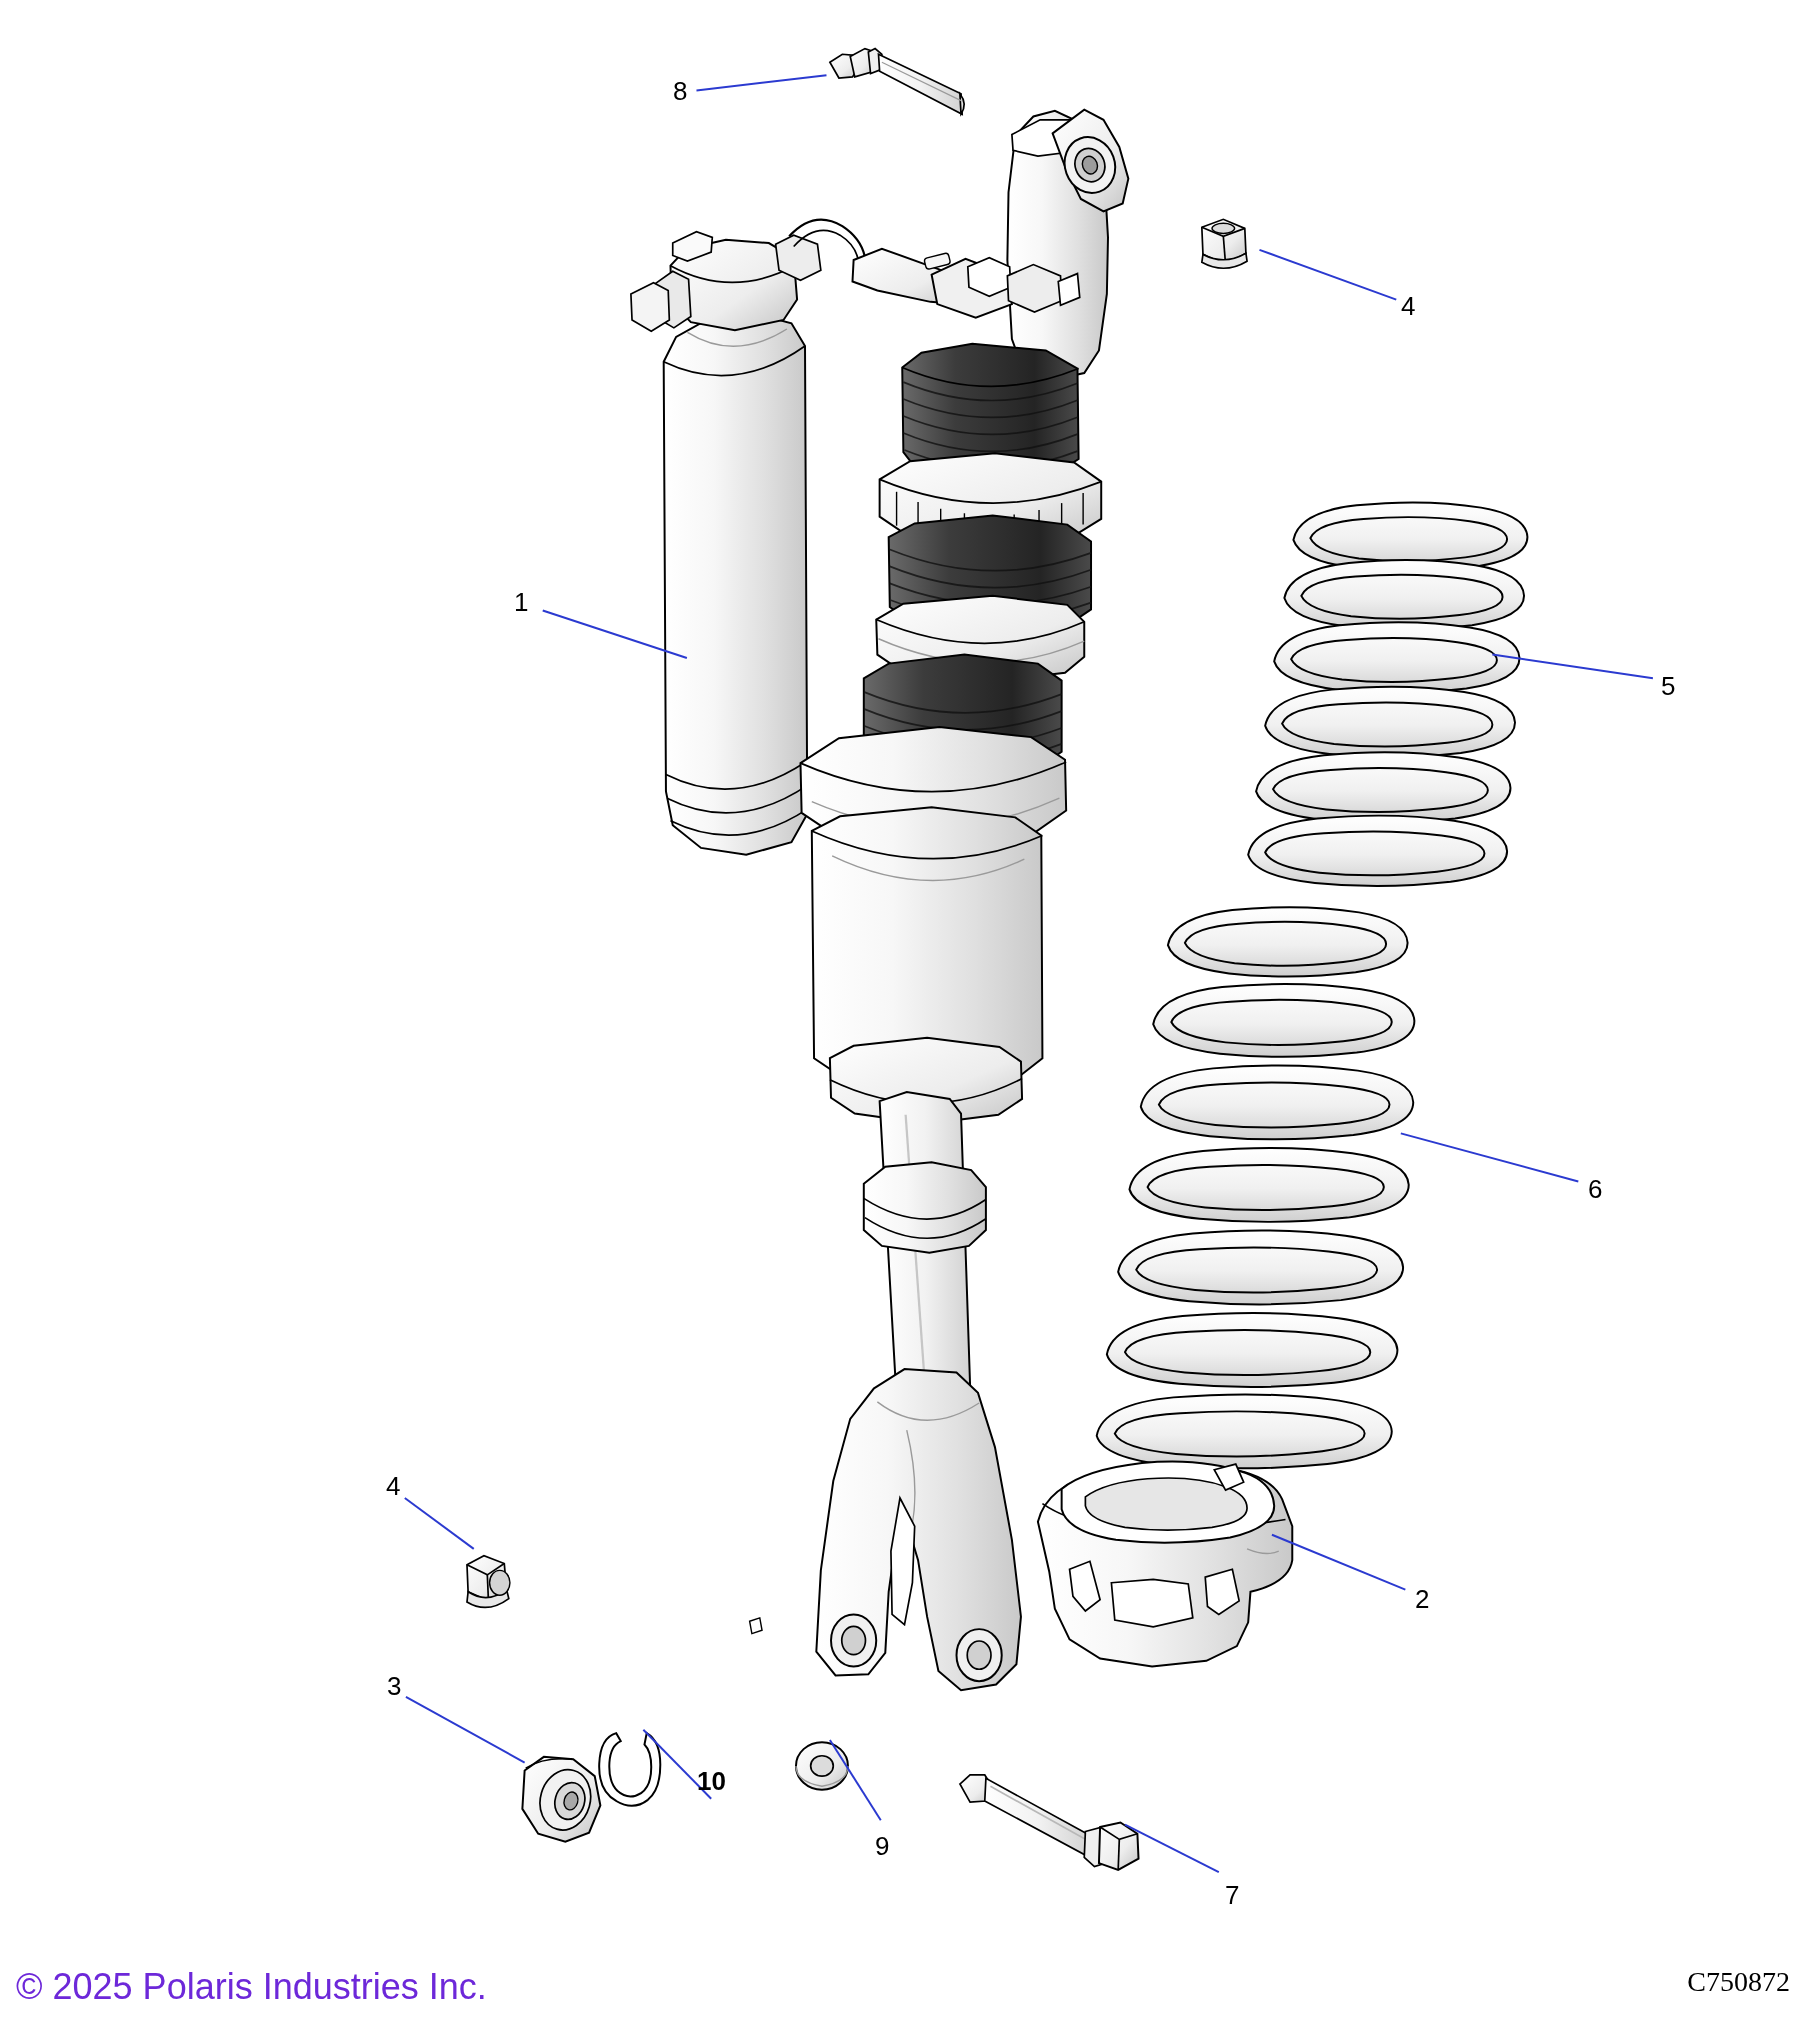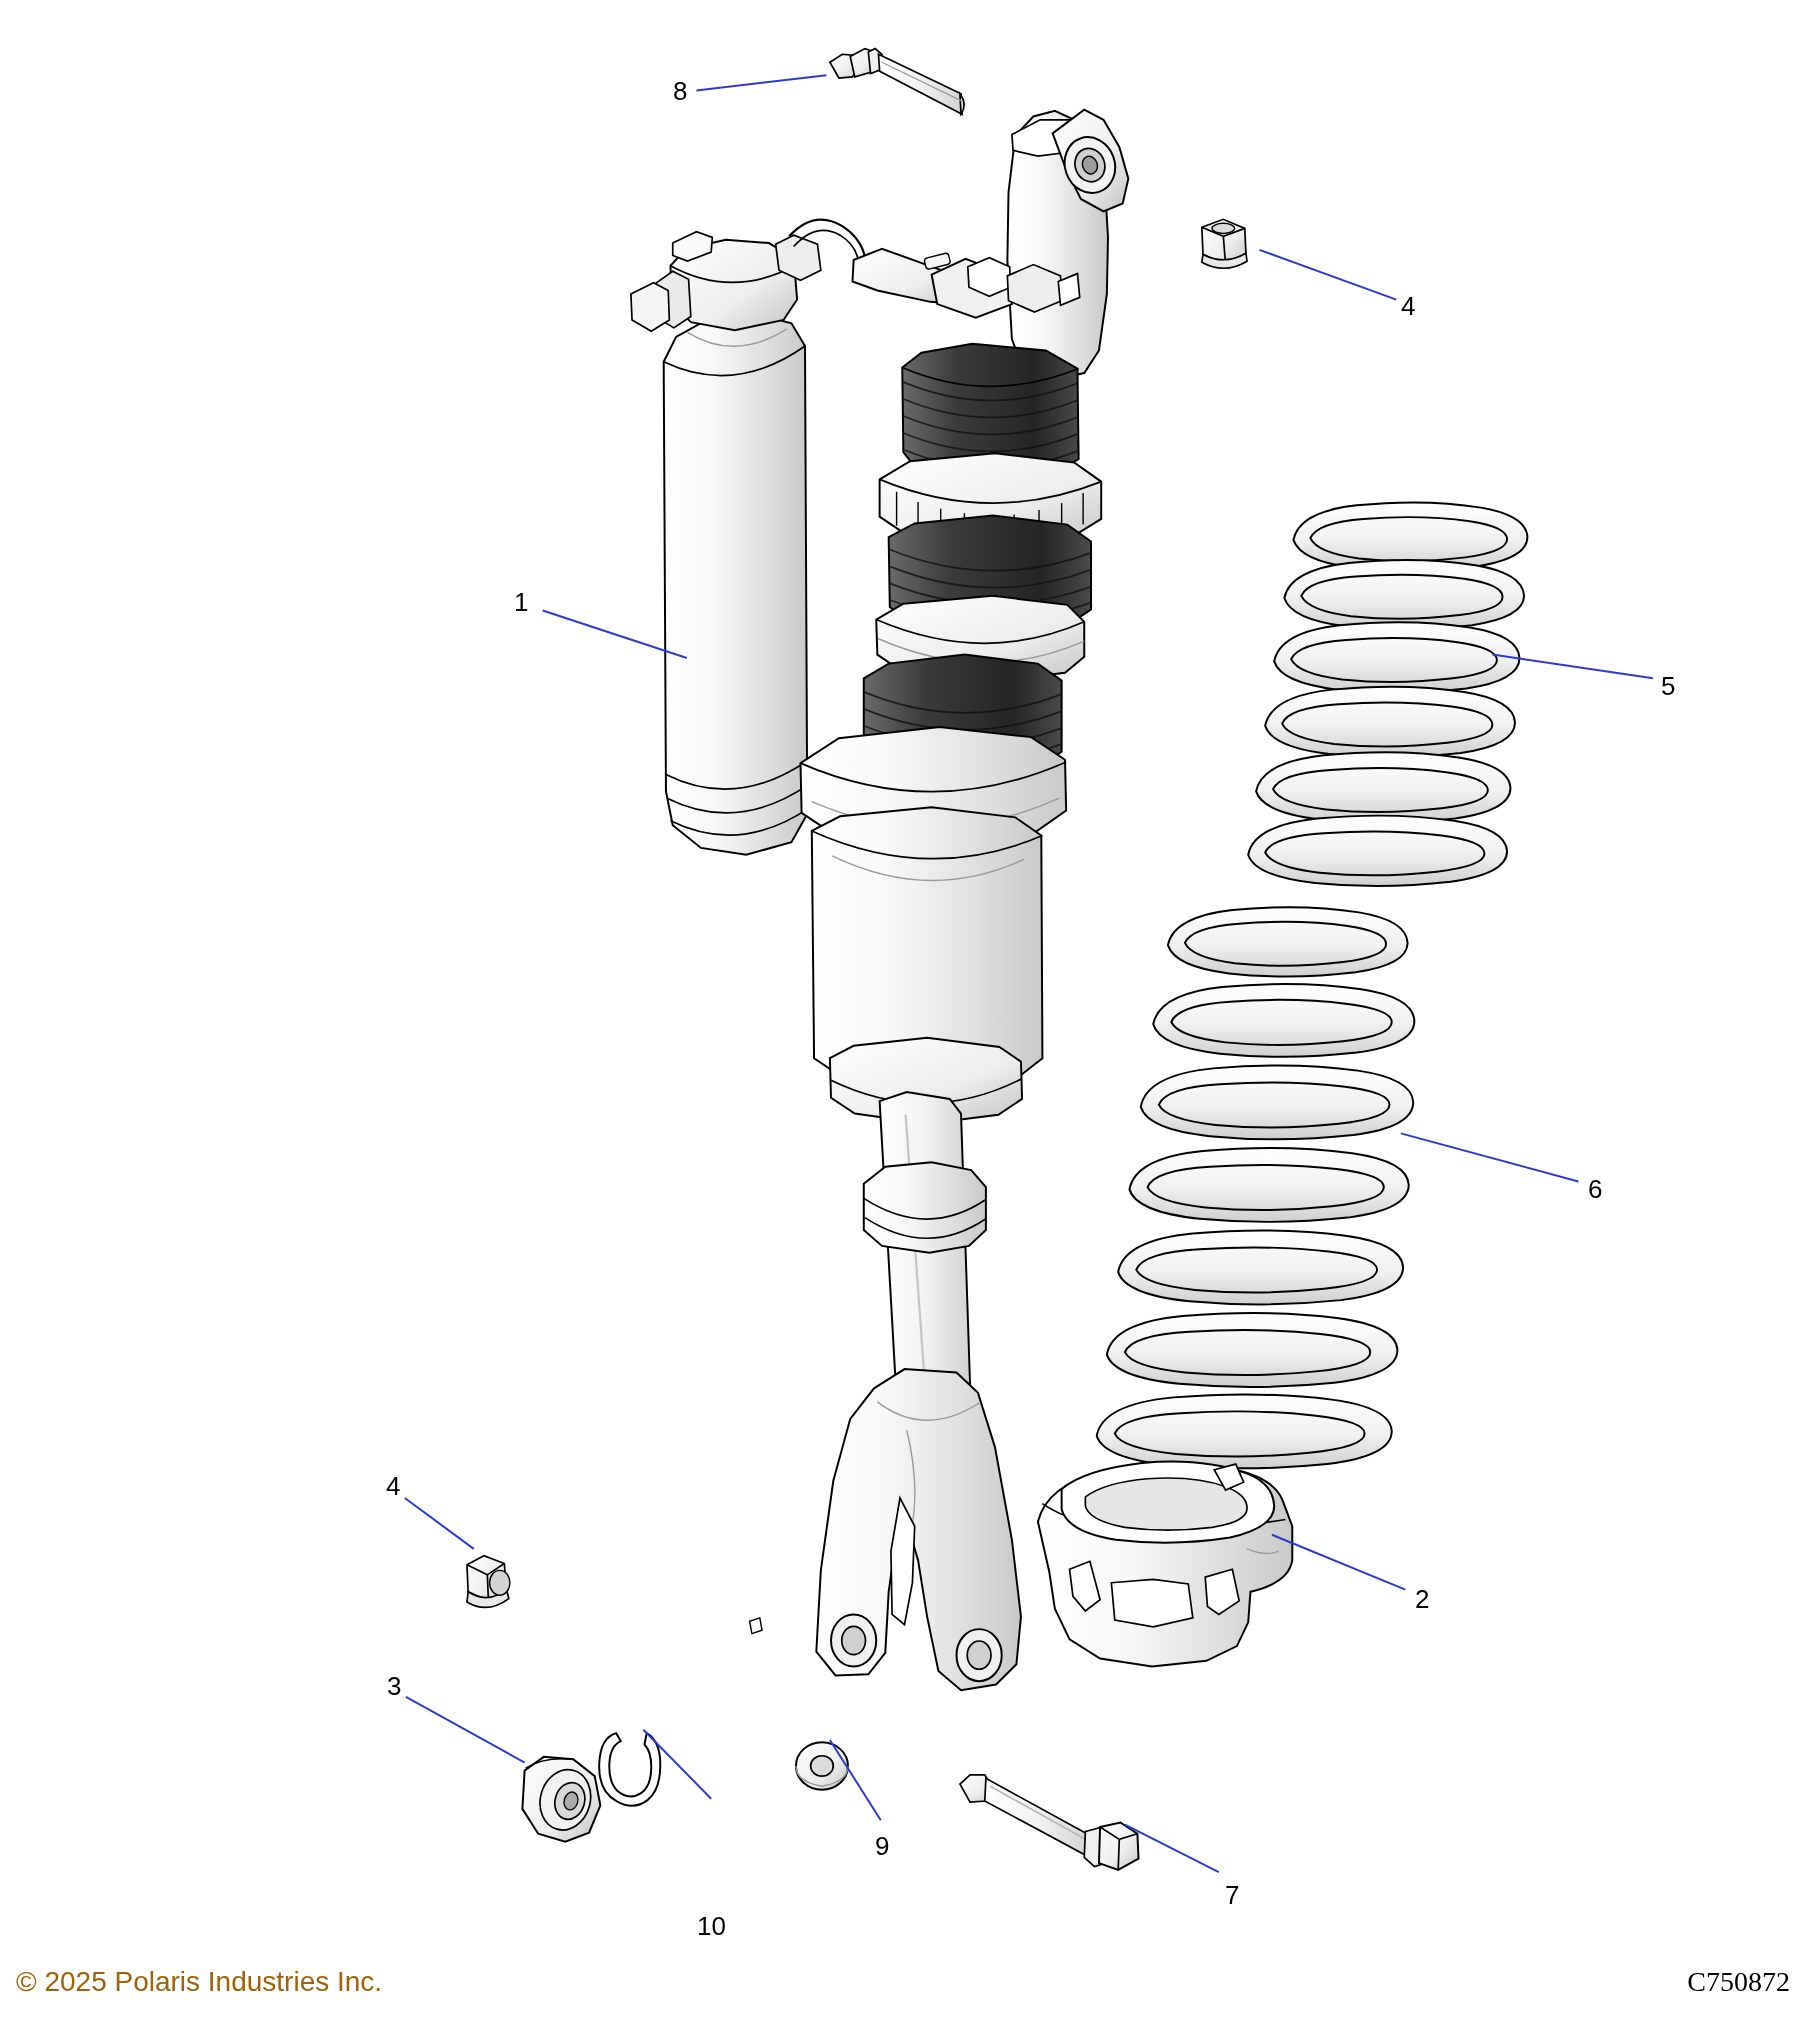--- a/index.html
+++ b/index.html
@@ -32,22 +32,22 @@
     font-size: 26px;
     color: #000000;
     line-height: 1;
     white-space: nowrap;
   }
   #footer-copyright {
     position: absolute;
     left: 16px;
     top: 1966px;
     font-family: "Liberation Sans", sans-serif;
-    font-size: 28px;
-    color: #a16207;
+    font-size: 36px;
+    color: #6d28d9;
     white-space: nowrap;
   }
   #footer-partnumber {
     position: absolute;
     right: 19px;
     top: 1966px;
     font-family: Liberation Serif, serif;
     font-size: 28px;
     color: #000000;
     white-space: nowrap;
@@ -363,21 +363,21 @@
   </svg>
 
   <div class="callout-label" style="left:514px; top:589px;">1</div>
   <div class="callout-label" style="left:673px; top:78px;">8</div>
   <div class="callout-label" style="left:1401px; top:293px;">4</div>
   <div class="callout-label" style="left:1661px; top:673px;">5</div>
   <div class="callout-label" style="left:1588px; top:1176px;">6</div>
   <div class="callout-label" style="left:1415px; top:1586px;">2</div>
   <div class="callout-label" style="left:386px; top:1473px;">4</div>
   <div class="callout-label" style="left:387px; top:1673px;">3</div>
-  <div class="callout-label" style="left:697px; top:1913px;">10</div>
+  <div class="callout-label" style="left:697px; top:1768px;font-weight:bold;">10</div>
   <div class="callout-label" style="left:875px; top:1833px;">9</div>
   <div class="callout-label" style="left:1225px; top:1882px;">7</div>
 
   <div id="footer-copyright">© 2025 Polaris Industries Inc.</div>
   <div id="footer-partnumber">C750872</div>
 
 </div>
 
 
 </body></html>

